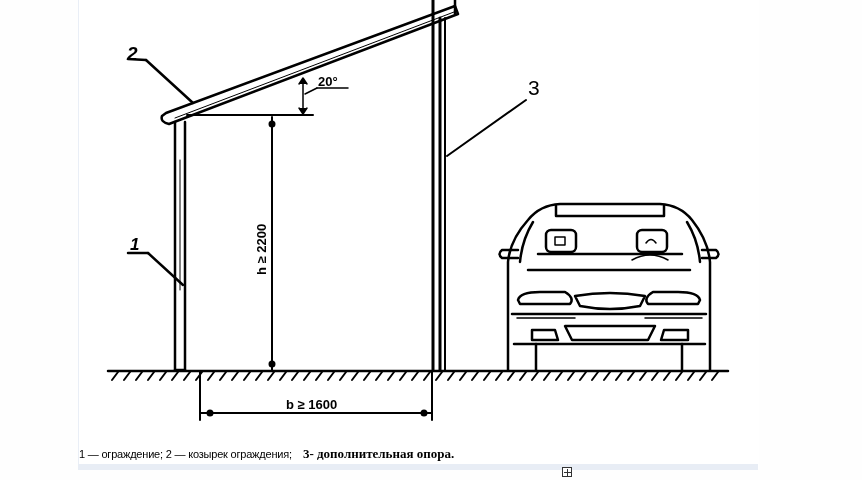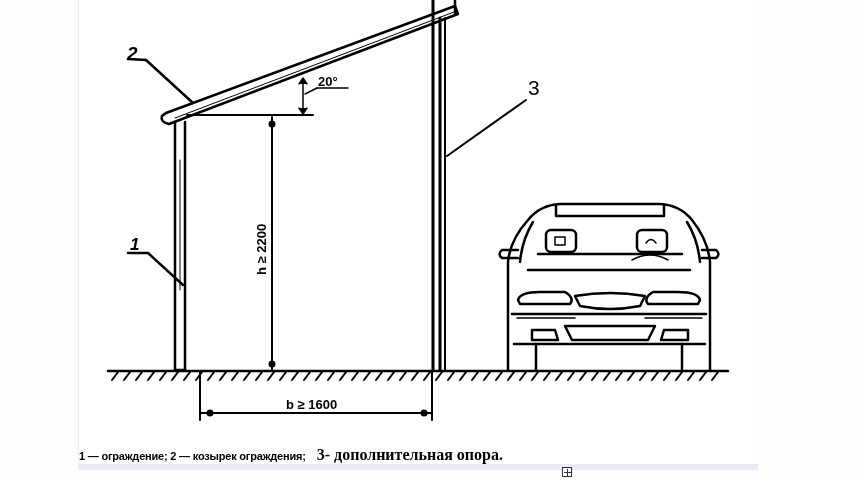--- a/index.html
+++ b/index.html
@@ -41,27 +41,27 @@
     .caption {
       position: absolute;
       left: 79px;
       top: 446px;
       font-size: 11px;
       white-space: nowrap;
       color: #000;
     }
     .caption .legacy {
       font-family: "Liberation Sans", sans-serif;
-      font-weight: bold;
+      font-weight: normal;
       letter-spacing: -0.2px;
     }
     .caption .added {
       font-family: "Liberation Serif", serif;
       font-weight: bold;
-      font-size: 16px;
+      font-size: 13px;
       margin-left: 8px;
     }
     .resize-handle {
       position: absolute;
       left: 562px; top: 467px;
       width: 10px; height: 10px;
       border: 1px solid #333;
       box-sizing: border-box;
       background: #fff;
     }

